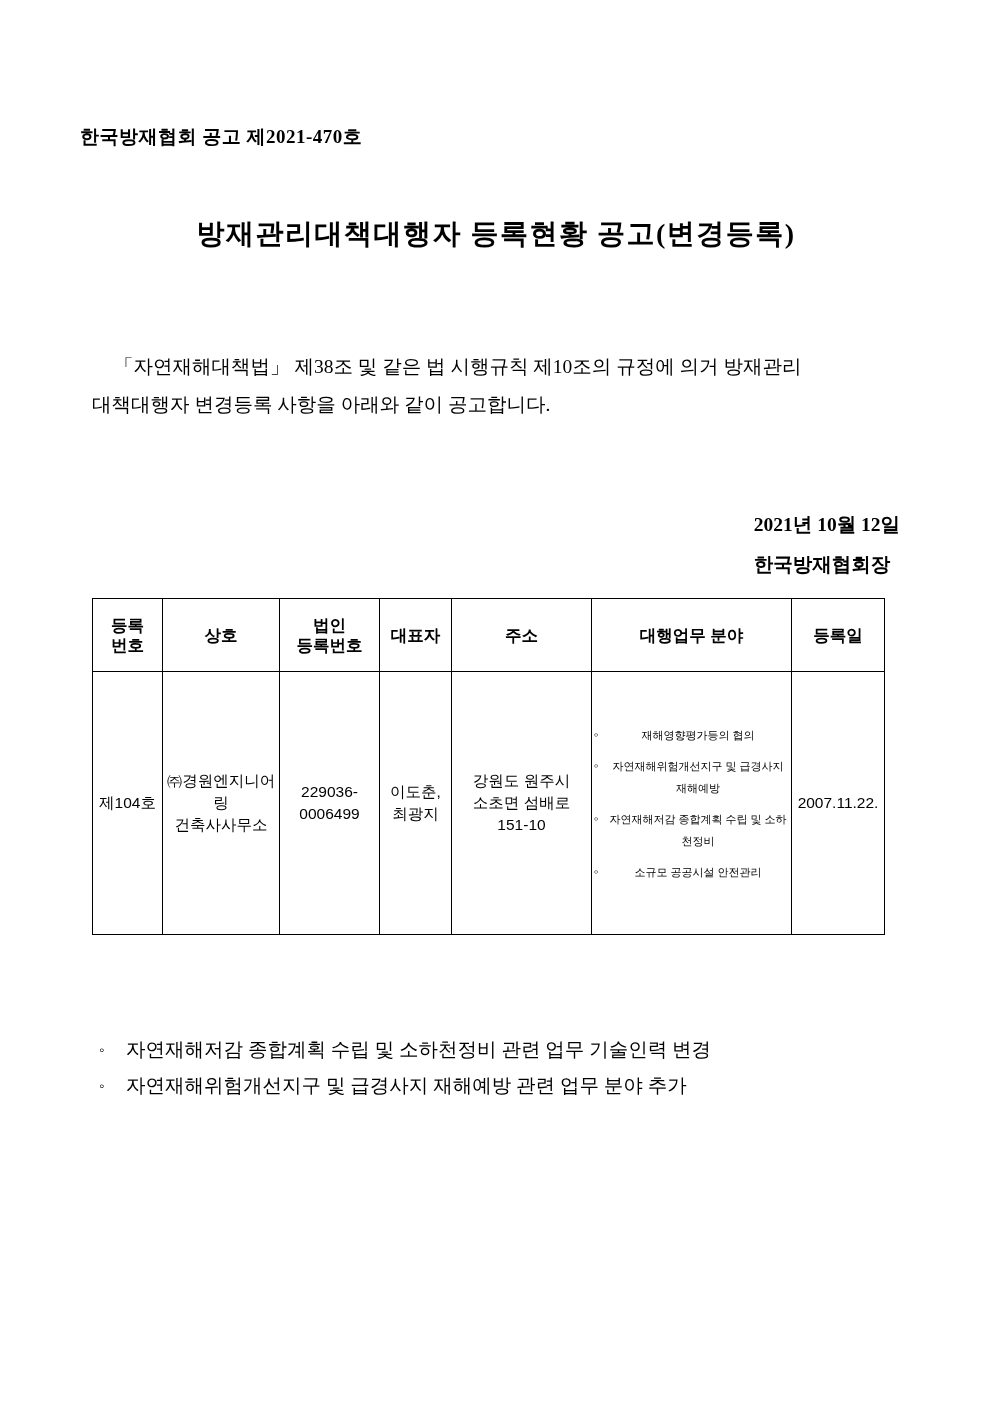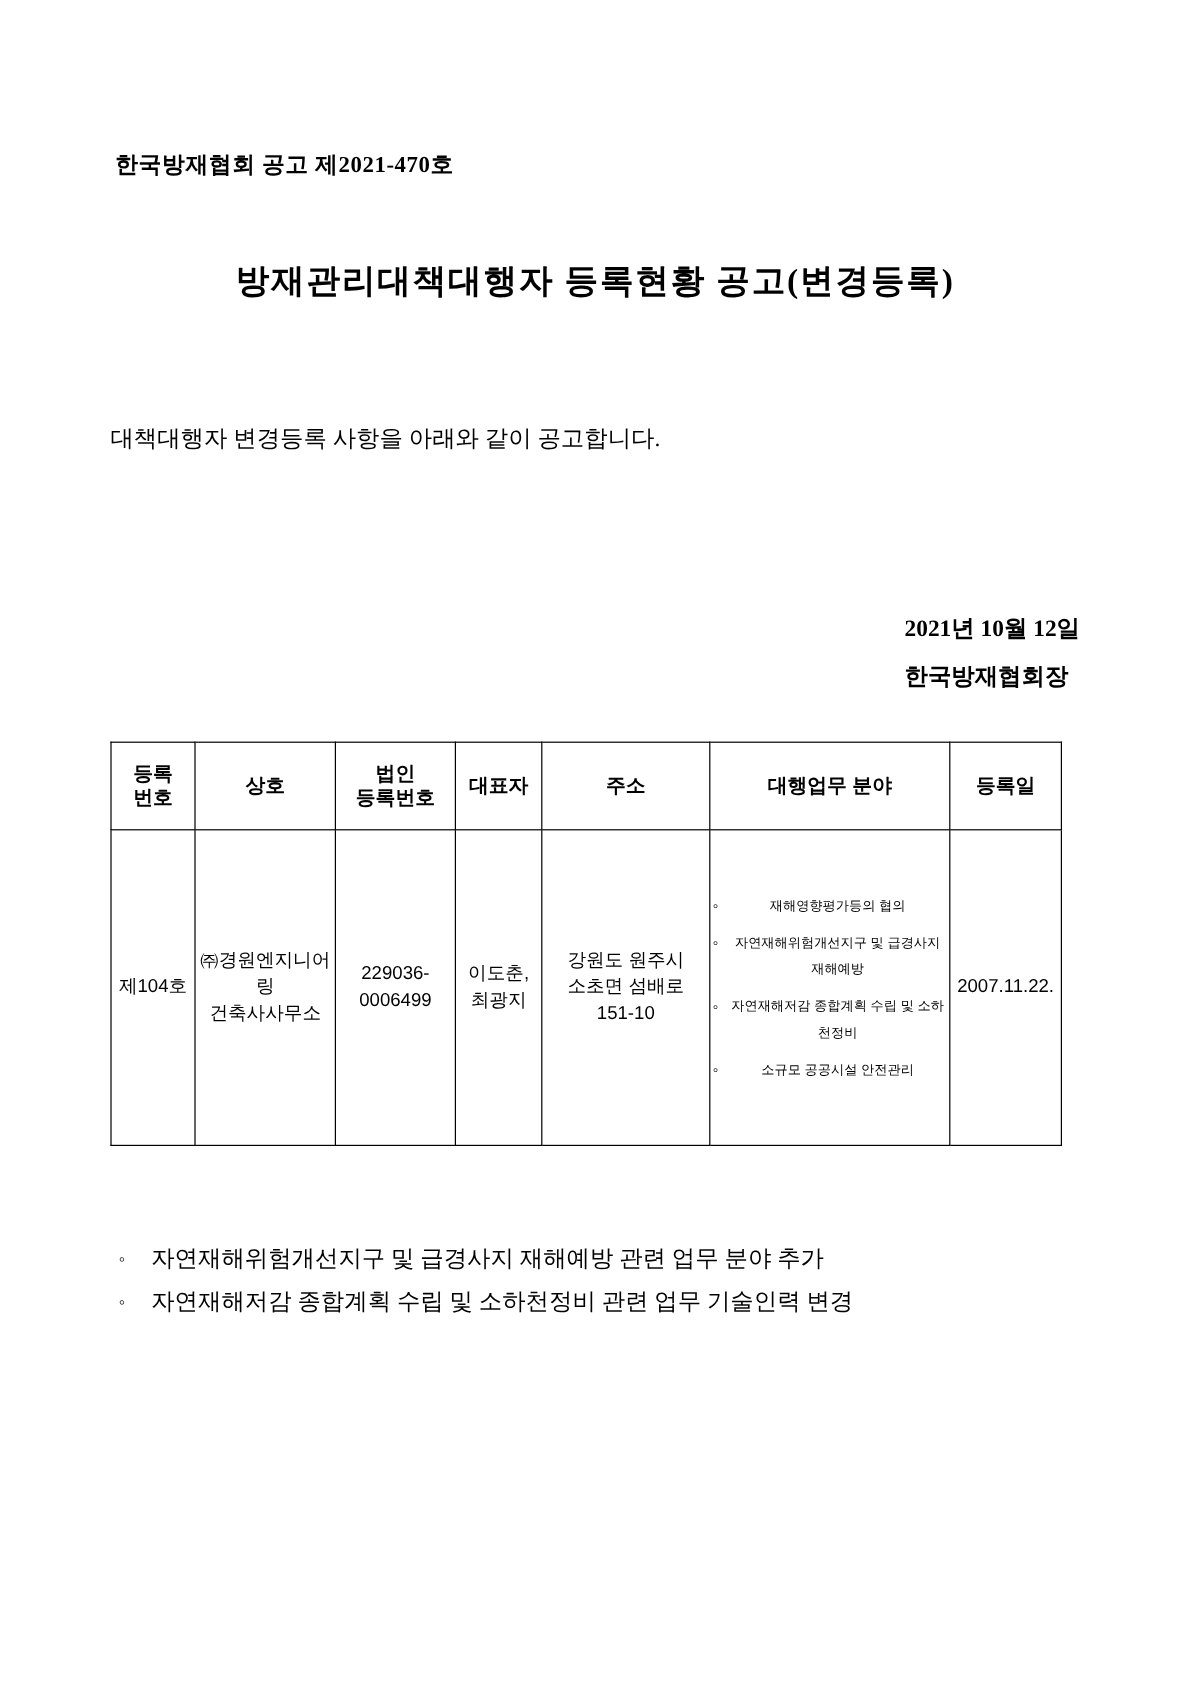--- a/index.html
+++ b/index.html
@@ -18,21 +18,21 @@
   .page {
     position: relative;
     width: 992px;
     height: 1403px;
     box-sizing: border-box;
     padding: 0;
   }
 
   .doc-number {
     position: absolute;
-    left: 96px;
+    left: 80px;
     top: 124px;
     font-size: 19px;
     font-weight: bold;
     letter-spacing: 0.5px;
   }
 
   .doc-title {
     position: absolute;
     left: 0;
     right: 0;
@@ -63,21 +63,21 @@
     top: 505px;
     text-align: left;
     font-size: 19.5px;
     line-height: 40px;
     font-weight: bold;
   }
 
   table.reg-table {
     position: absolute;
     left: 92px;
-    top: 618px;
+    top: 598px;
     width: 738px;
     border-collapse: collapse;
     table-layout: fixed;
   }
   table.reg-table th,
   table.reg-table td {
     border: 1px solid #000000;
     font-size: 15.5px;
     text-align: center;
     vertical-align: middle;
@@ -161,20 +161,21 @@
 </head>
 <body>
 
 <div class="page">
 
   <div class="doc-number">한국방재협회 공고 제2021-470호</div>
 
   <div class="doc-title">방재관리대책대행자 등록현황 공고(변경등록)</div>
 
   <div class="intro">
+    <span class="indent">「자연재해대책법」 제38조 및 같은 법 시행규칙 제10조의 규정에 의거 방재관리</span>
     <span>대책대행자 변경등록 사항을 아래와 같이 공고합니다.</span>
   </div>
 
   <div class="date-block">
     <div>2021년 10월 12일</div>
     <div>한국방재협회장</div>
   </div>
 
   <table class="reg-table">
     <colgroup>
@@ -231,18 +232,18 @@
             <li>소규모 공공시설 안전관리</li>
           </ul>
         </td>
         <td>2007.11.22.</td>
       </tr>
     </tbody>
   </table>
 
   <div class="changes">
     <ul>
+      <li>자연재해저감 종합계획 수립 및 소하천정비 관련 업무 기술인력 변경</li>
       <li>자연재해위험개선지구 및 급경사지 재해예방 관련 업무 분야 추가</li>
-      <li>자연재해저감 종합계획 수립 및 소하천정비 관련 업무 기술인력 변경</li>
     </ul>
   </div>
 
 </div>
 
 </body></html>

